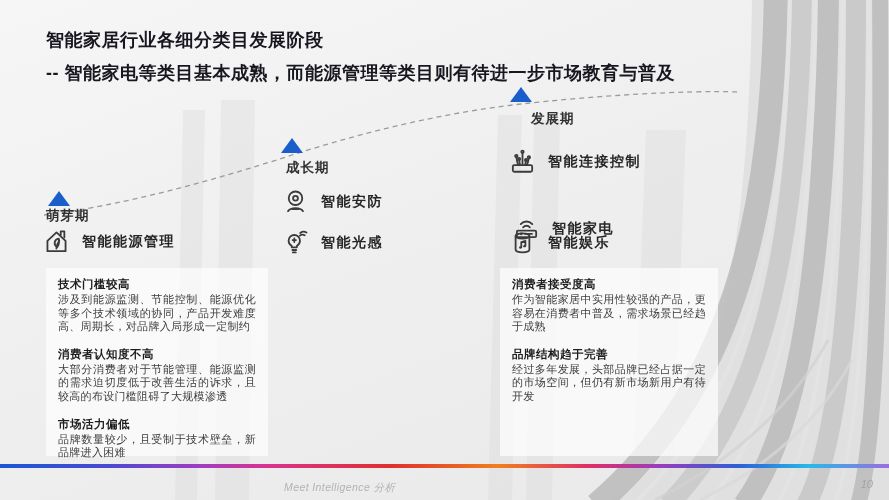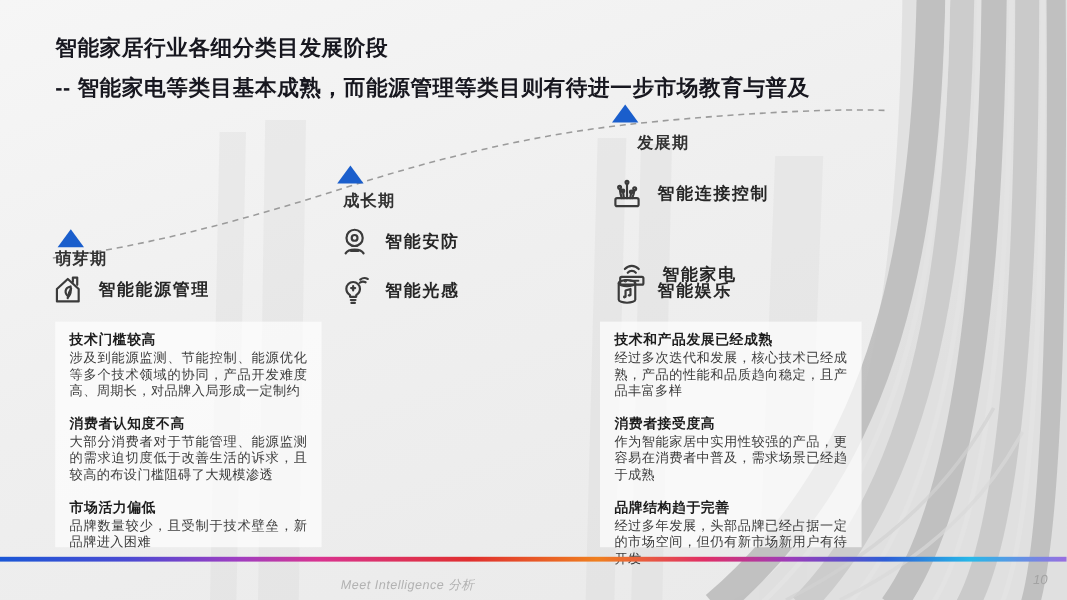--- a/index.html
+++ b/index.html
@@ -188,24 +188,20 @@
     </div>
     <div class="sec">
       <div class="sec-h">市场活力偏低</div>
       <div class="sec-b">品牌数量较少，且受制于技术壁垒，新品牌进入困难</div>
     </div>
   </div>
 
 
   <div class="abs panel" id="panel3">
     <div class="sec">
-      <div class="sec-h">技术和产品发展已经成熟</div>
-      <div class="sec-b">经过多次迭代和发展，核心技术已经成熟，产品的性能和品质趋向稳定，且产品丰富多样</div>
-    </div>
-    <div class="sec">
       <div class="sec-h">消费者接受度高</div>
       <div class="sec-b">作为智能家居中实用性较强的产品，更容易在消费者中普及，需求场景已经趋于成熟</div>
     </div>
     <div class="sec">
       <div class="sec-h">品牌结构趋于完善</div>
       <div class="sec-b">经过多年发展，头部品牌已经占据一定的市场空间，但仍有新市场新用户有待开发</div>
     </div>
   </div>
 
   <div class="abs grad-line"></div>

